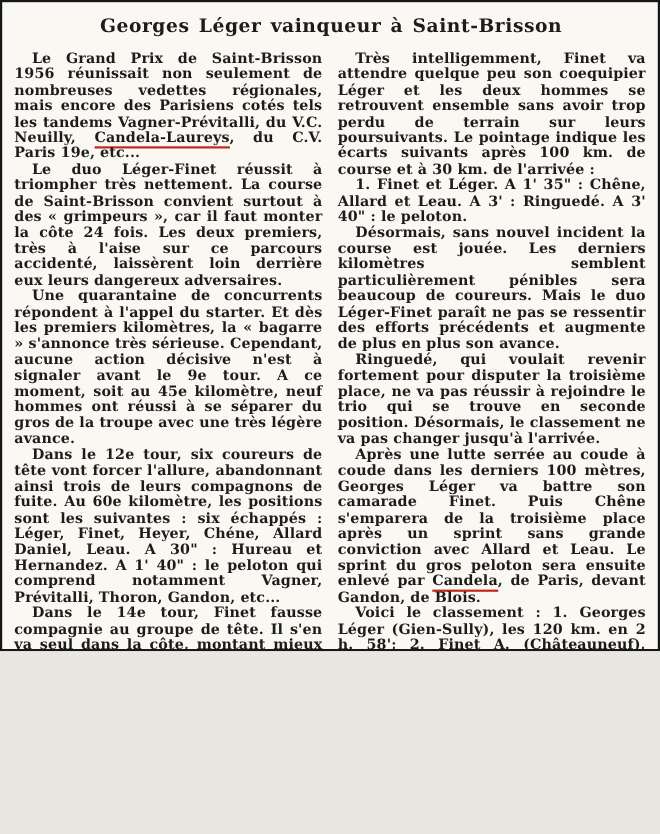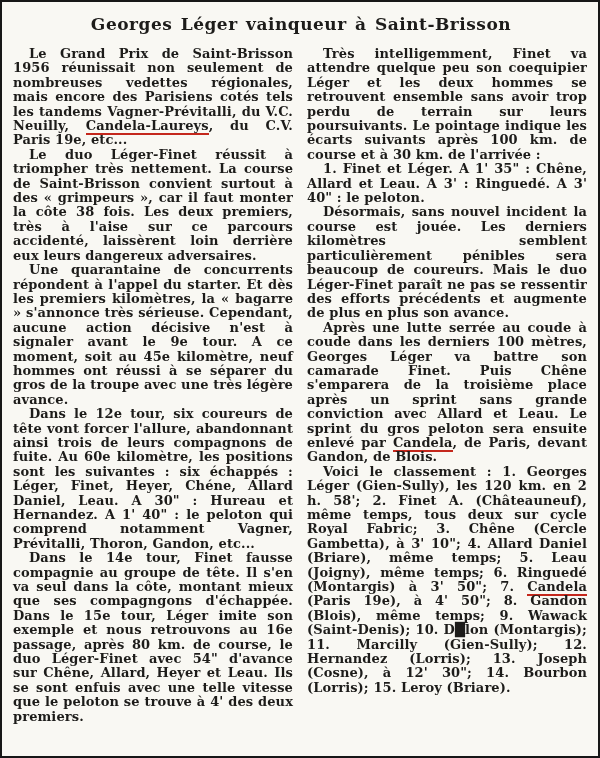--- a/index.html
+++ b/index.html
@@ -2,21 +2,21 @@
 <html lang="fr" style="--paper: #f9f8f3; --ink: #1d1c1a; --red: #c4271c;"><head>
 <meta charset="utf-8">
 <style>
   html,body{
     margin:0; padding:0;
     background:#e9e7e1;
     font-family:"DejaVu Serif", serif;
   }
   .clipping{
     position:relative;
-    width:600px; height:758px;
+    width:600px; height:592px;
     box-sizing:border-box;
     background:var(--paper,#f9f8f3);
     border:2px solid #171717;
     padding:8px 9px 6px 11px;
     overflow:hidden;
     color:var(--ink,#1d1c1a);
   }
   .title{
     font-size:17px;
     font-weight:bold;
@@ -53,26 +53,27 @@
   }
 </style>
 </head>
 <body>
 
 <div class="clipping">
   <h1 class="title">Georges Léger vainqueur à Saint-Brisson</h1>
   <div class="columns">
     <div class="col" id="left-col">
         <p class="para"><span>Le Grand Prix de Saint-Brisson 1956 réunissait non seulement de nombreuses vedettes régionales, mais encore des Parisiens cotés tels les tandems Vagner-Prévitalli, du V.C. Neuilly, </span><span class="redline">Candela-Laureys</span><span>, du C.V. Paris 19e, etc...</span></p>
-        <p class="para"><span>Le duo Léger-Finet réussit à triompher très nettement. La course de Saint-Brisson convient surtout à des « grimpeurs », car il faut monter la côte 38 fois. Les deux premiers, très à l'aise sur ce parcours accidenté, laissèrent loin derrière eux leurs dangereux adversaires.</span></p>
+        <p class="para"><span>Le duo Léger-Finet réussit à triompher très nettement. La course de Saint-Brisson convient surtout à des « grimpeurs », car il faut monter la côte 24 fois. Les deux premiers, très à l'aise sur ce parcours accidenté, laissèrent loin derrière eux leurs dangereux adversaires.</span></p>
         <p class="para"><span>Une quarantaine de concurrents répondent à l'appel du starter. Et dès les premiers kilomètres, la « bagarre » s'annonce très sérieuse. Cependant, aucune action décisive n'est à signaler avant le 9e tour. A ce moment, soit au 45e kilomètre, neuf hommes ont réussi à se séparer du gros de la troupe avec une très légère avance.</span></p>
         <p class="para"><span>Dans le 12e tour, six coureurs de tête vont forcer l'allure, abandonnant ainsi trois de leurs compagnons de fuite. Au 60e kilomètre, les positions sont les suivantes : six échappés : Léger, Finet, Heyer, Chéne, Allard Daniel, Leau. A 30" : Hureau et Hernandez. A 1' 40" : le peloton qui comprend notamment Vagner, Prévitalli, Thoron, Gandon, etc...</span></p>
         <p class="para"><span>Dans le 14e tour, Finet fausse compagnie au groupe de tête. Il s'en va seul dans la côte, montant mieux que ses compagngons d'échappée. Dans le 15e tour, Léger imite son exemple et nous retrouvons au 16e passage, après 80 km. de course, le duo Léger-Finet avec 54" d'avance sur Chêne, Allard, Heyer et Leau. Ils se sont enfuis avec une telle vitesse que le peloton se trouve à 4' des deux premiers.</span></p>
       </div>
     <div class="col" id="right-col">
         <p class="para"><span>Très intelligemment, Finet va attendre quelque peu son coequipier Léger et les deux hommes se retrouvent ensemble sans avoir trop perdu de terrain sur leurs poursuivants. Le pointage indique les écarts suivants après 100 km. de course et à 30 km. de l'arrivée :</span></p>
         <p class="para"><span>1. Finet et Léger. A 1' 35" : Chêne, Allard et Leau. A 3' : Ringuedé. A 3' 40" : le peloton.</span></p>
         <p class="para"><span>Désormais, sans nouvel incident la course est jouée. Les derniers kilomètres semblent particulièrement pénibles sera beaucoup de coureurs. Mais le duo Léger-Finet paraît ne pas se ressentir des efforts précédents et augmente de plus en plus son avance.</span></p>
+        <p class="para"><span>Ringuedé, qui voulait revenir fortement pour disputer la troisième place, ne va pas réussir à rejoindre le trio qui se trouve en seconde position. Désormais, le classement ne va pas changer jusqu'à l'arrivée.</span></p>
         <p class="para"><span>Après une lutte serrée au coude à coude dans les derniers 100 mètres, Georges Léger va battre son camarade Finet. Puis Chêne s'emparera de la troisième place après un sprint sans grande conviction avec Allard et Leau. Le sprint du gros peloton sera ensuite enlevé par </span><span class="redline">Candela</span><span>, de Paris, devant Gandon, de Blois.</span></p>
         <p class="para"><span>Voici le classement : 1. Georges Léger (Gien-Sully), les 120 km. en 2 h. 58'; 2. Finet A. (Châteauneuf), même temps, tous deux sur cycle Royal Fabric; 3. Chêne (Cercle Gambetta), à 3' 10"; 4. Allard Daniel (Briare), même temps; 5. Leau (Joigny), même temps; 6. Ringuedé (Montargis) à 3' 50"; 7. </span><span class="redline">Candela</span><span> (Paris 19e), à 4' 50"; 8. Gandon (Blois), même temps; 9. Wawack (Saint-Denis); 10. D█lon (Montargis); 11. Marcilly (Gien-Sully); 12. Hernandez (Lorris); 13. Joseph (Cosne), à 12' 30"; 14. Bourbon (Lorris); 15. Leroy (Briare).</span></p>
       </div>
   </div>
 </div>
 
 </body></html>

